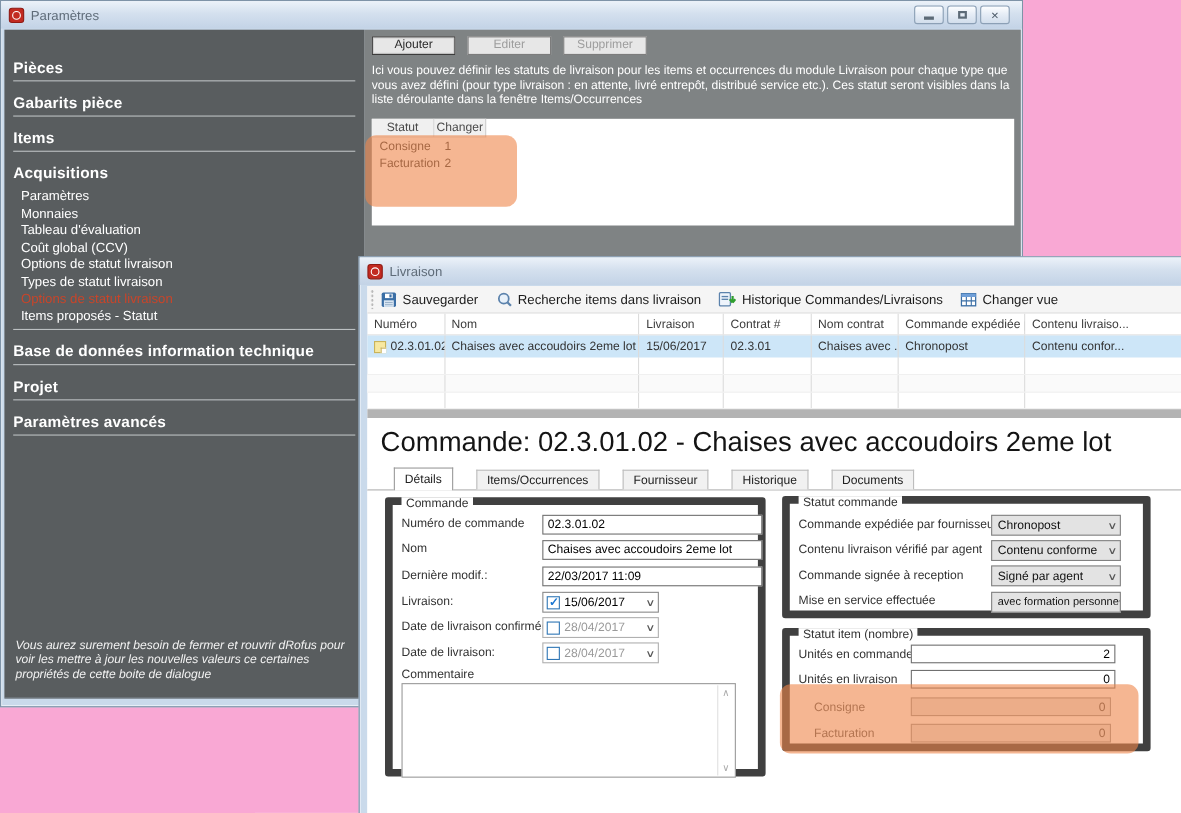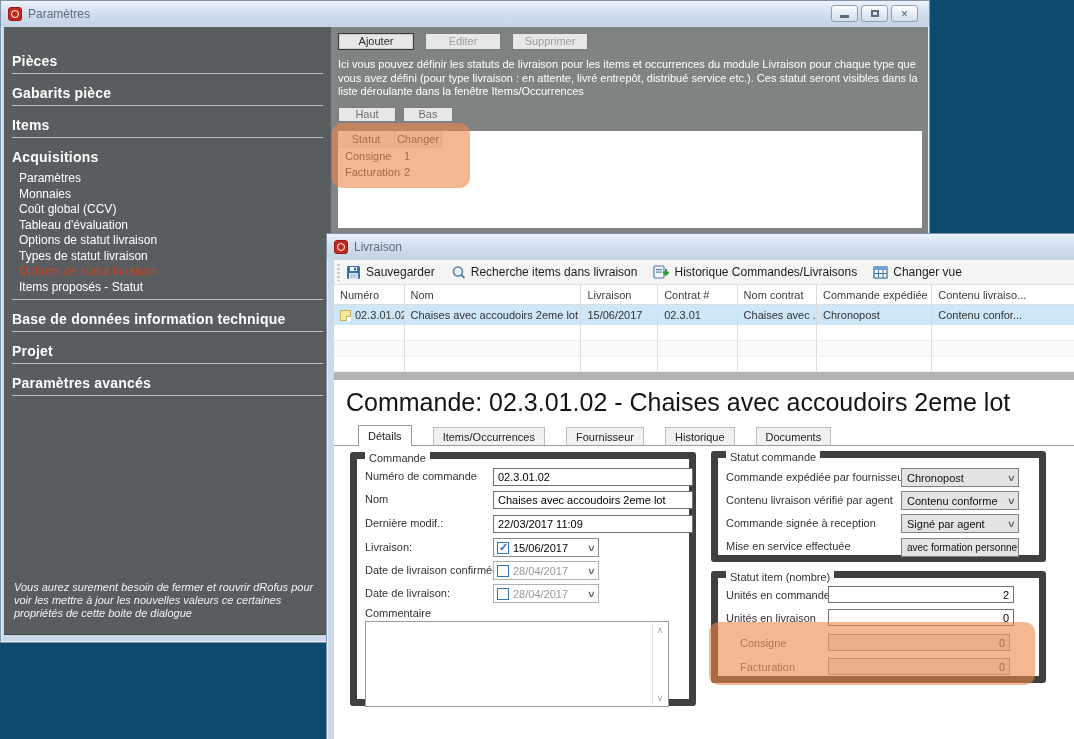--- a/index.html
+++ b/index.html
@@ -1,17 +1,17 @@
 <!DOCTYPE html>
 <html><head>
 <meta charset="utf-8">
 <style>
   * { margin:0; padding:0; box-sizing:border-box; font-family:"Liberation Sans", sans-serif; }
   html,body { width:1074px; height:739px; }
-  .canvas { position:relative; width:1074px; height:739px; background:#0c4a6e; overflow:hidden; }
+  .canvas { position:relative; width:1074px; height:739px; background:#f9a8d4; overflow:hidden; }
 
   
   .win { position:absolute; background:#cadaeb; border:1px solid #7e93a7; box-shadow: inset 0 0 0 1px rgba(255,255,255,.55); }
   .titlebar { position:relative; height:25px; display:flex; align-items:center; gap:6px; padding-left:7px;
               background:linear-gradient(#ecf2f9,#d4e0ee 45%,#c3d3e6); color:#5f6c79; font-size:12px; }
   .app-icon { width:14px; height:14px; border-radius:3px; background:#c22a21; border:1px solid #8f1b14;
               display:flex; align-items:center; justify-content:center; flex:0 0 auto; }
   .app-icon::after { content:""; width:6px; height:6px; border:1.5px solid #fff; border-radius:50%; }
 
   .win-controls { position:absolute; right:11px; top:4px; display:flex; gap:3px; }
@@ -137,44 +137,40 @@
     <div class="pw-body">
 
       <div class="sidebar">
         <div class="sb-header">Pièces</div>
         <div class="sb-header">Gabarits pièce</div>
         <div class="sb-header">Items</div>
         <div class="sb-header" style="border-bottom:none;">Acquisitions</div>
         <ul class="sb-items">
           <li>Paramètres</li>
           <li>Monnaies</li>
+          <li>Tableau d'évaluation</li>
           <li>Coût global (CCV)</li>
-          <li>Tableau d'évaluation</li>
           <li>Options de statut livraison</li>
           <li>Types de statut livraison</li>
           <li class="selected">Options de statut  livraison</li>
           <li>Items proposés - Statut</li>
         </ul>
         <div class="sb-header">Base de données information technique</div>
         <div class="sb-header">Projet</div>
         <div class="sb-header">Paramètres avancés</div>
         <div class="sb-note">Vous aurez surement besoin de fermer et rouvrir dRofus pour voir les mettre à jour les nouvelles valeurs ce certaines propriétés de cette boite de dialogue</div>
       </div>
 
       <div class="panel">
         <div class="action-row">
           <span class="btn primary">Ajouter</span>
           <span class="btn disabled">Editer</span>
           <span class="btn disabled">Supprimer</span>
         </div>
         <div class="panel-desc">Ici vous pouvez définir les statuts de livraison pour les items et occurrences du module Livraison pour chaque type que vous avez défini (pour type livraison : en attente, livré entrepôt, distribué service etc.). Ces statut seront visibles dans la liste déroulante dans la fenêtre Items/Occurrences</div>
-        <div class="move-row">
-          <span class="btn">Haut</span>
-          <span class="btn" style="width:50px;">Bas</span>
-        </div>
         <div class="status-table">
           <div class="st-header">
             <div class="st-h0">Statut</div>
             <div class="st-h1">Changer</div>
           </div>
           <div class="st-row">
             <div class="st-c0">Consigne</div>
             <div class="st-c1">1</div>
           </div>
           <div class="st-row">

